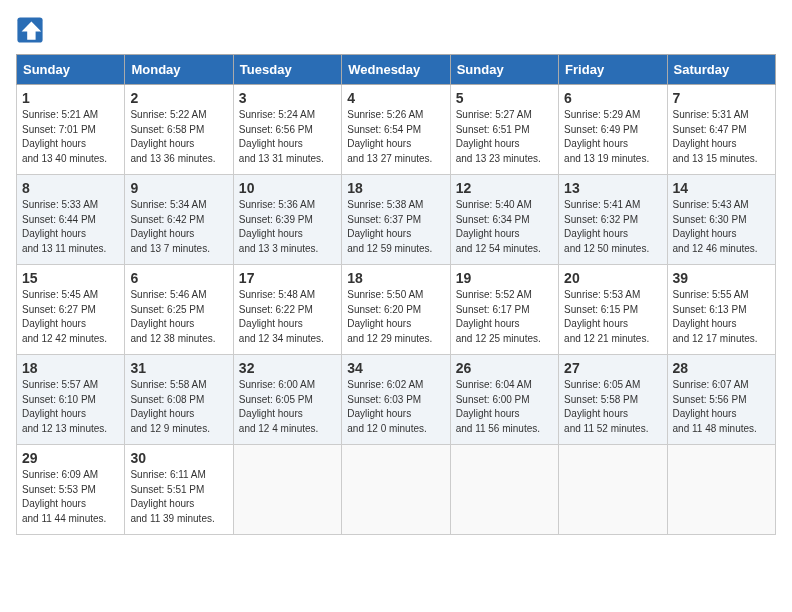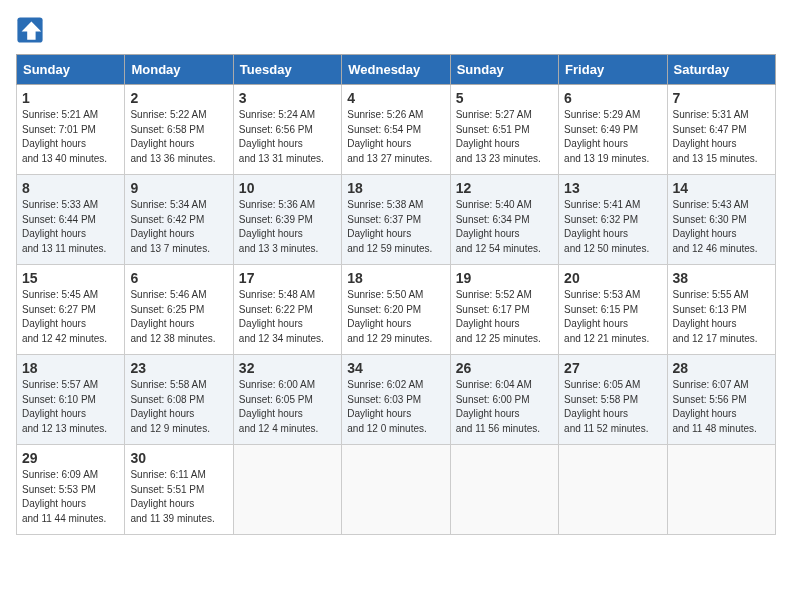--- a/index.html
+++ b/index.html
@@ -298,41 +298,41 @@
         <td>
           <span class="day-num">20</span>
         <div class="day-info">
           Sunrise: 5:53 AM<br>
           Sunset: 6:15 PM<br>
           Daylight hours<br>
           and 12 21 minutes.
         </div>
         </td>
         <td>
-          <span class="day-num">38</span>
+          <span class="day-num">39</span>
         <div class="day-info">
           Sunrise: 5:55 AM<br>
           Sunset: 6:13 PM<br>
           Daylight hours<br>
           and 12 17 minutes.
         </div>
         </td>
       </tr>
       <tr>
         <td>
           <span class="day-num">18</span>
         <div class="day-info">
           Sunrise: 5:57 AM<br>
           Sunset: 6:10 PM<br>
           Daylight hours<br>
           and 12 13 minutes.
         </div>
         </td>
         <td>
-          <span class="day-num">23</span>
+          <span class="day-num">31</span>
         <div class="day-info">
           Sunrise: 5:58 AM<br>
           Sunset: 6:08 PM<br>
           Daylight hours<br>
           and 12 9 minutes.
         </div>
         </td>
         <td>
           <span class="day-num">32</span>
         <div class="day-info">

